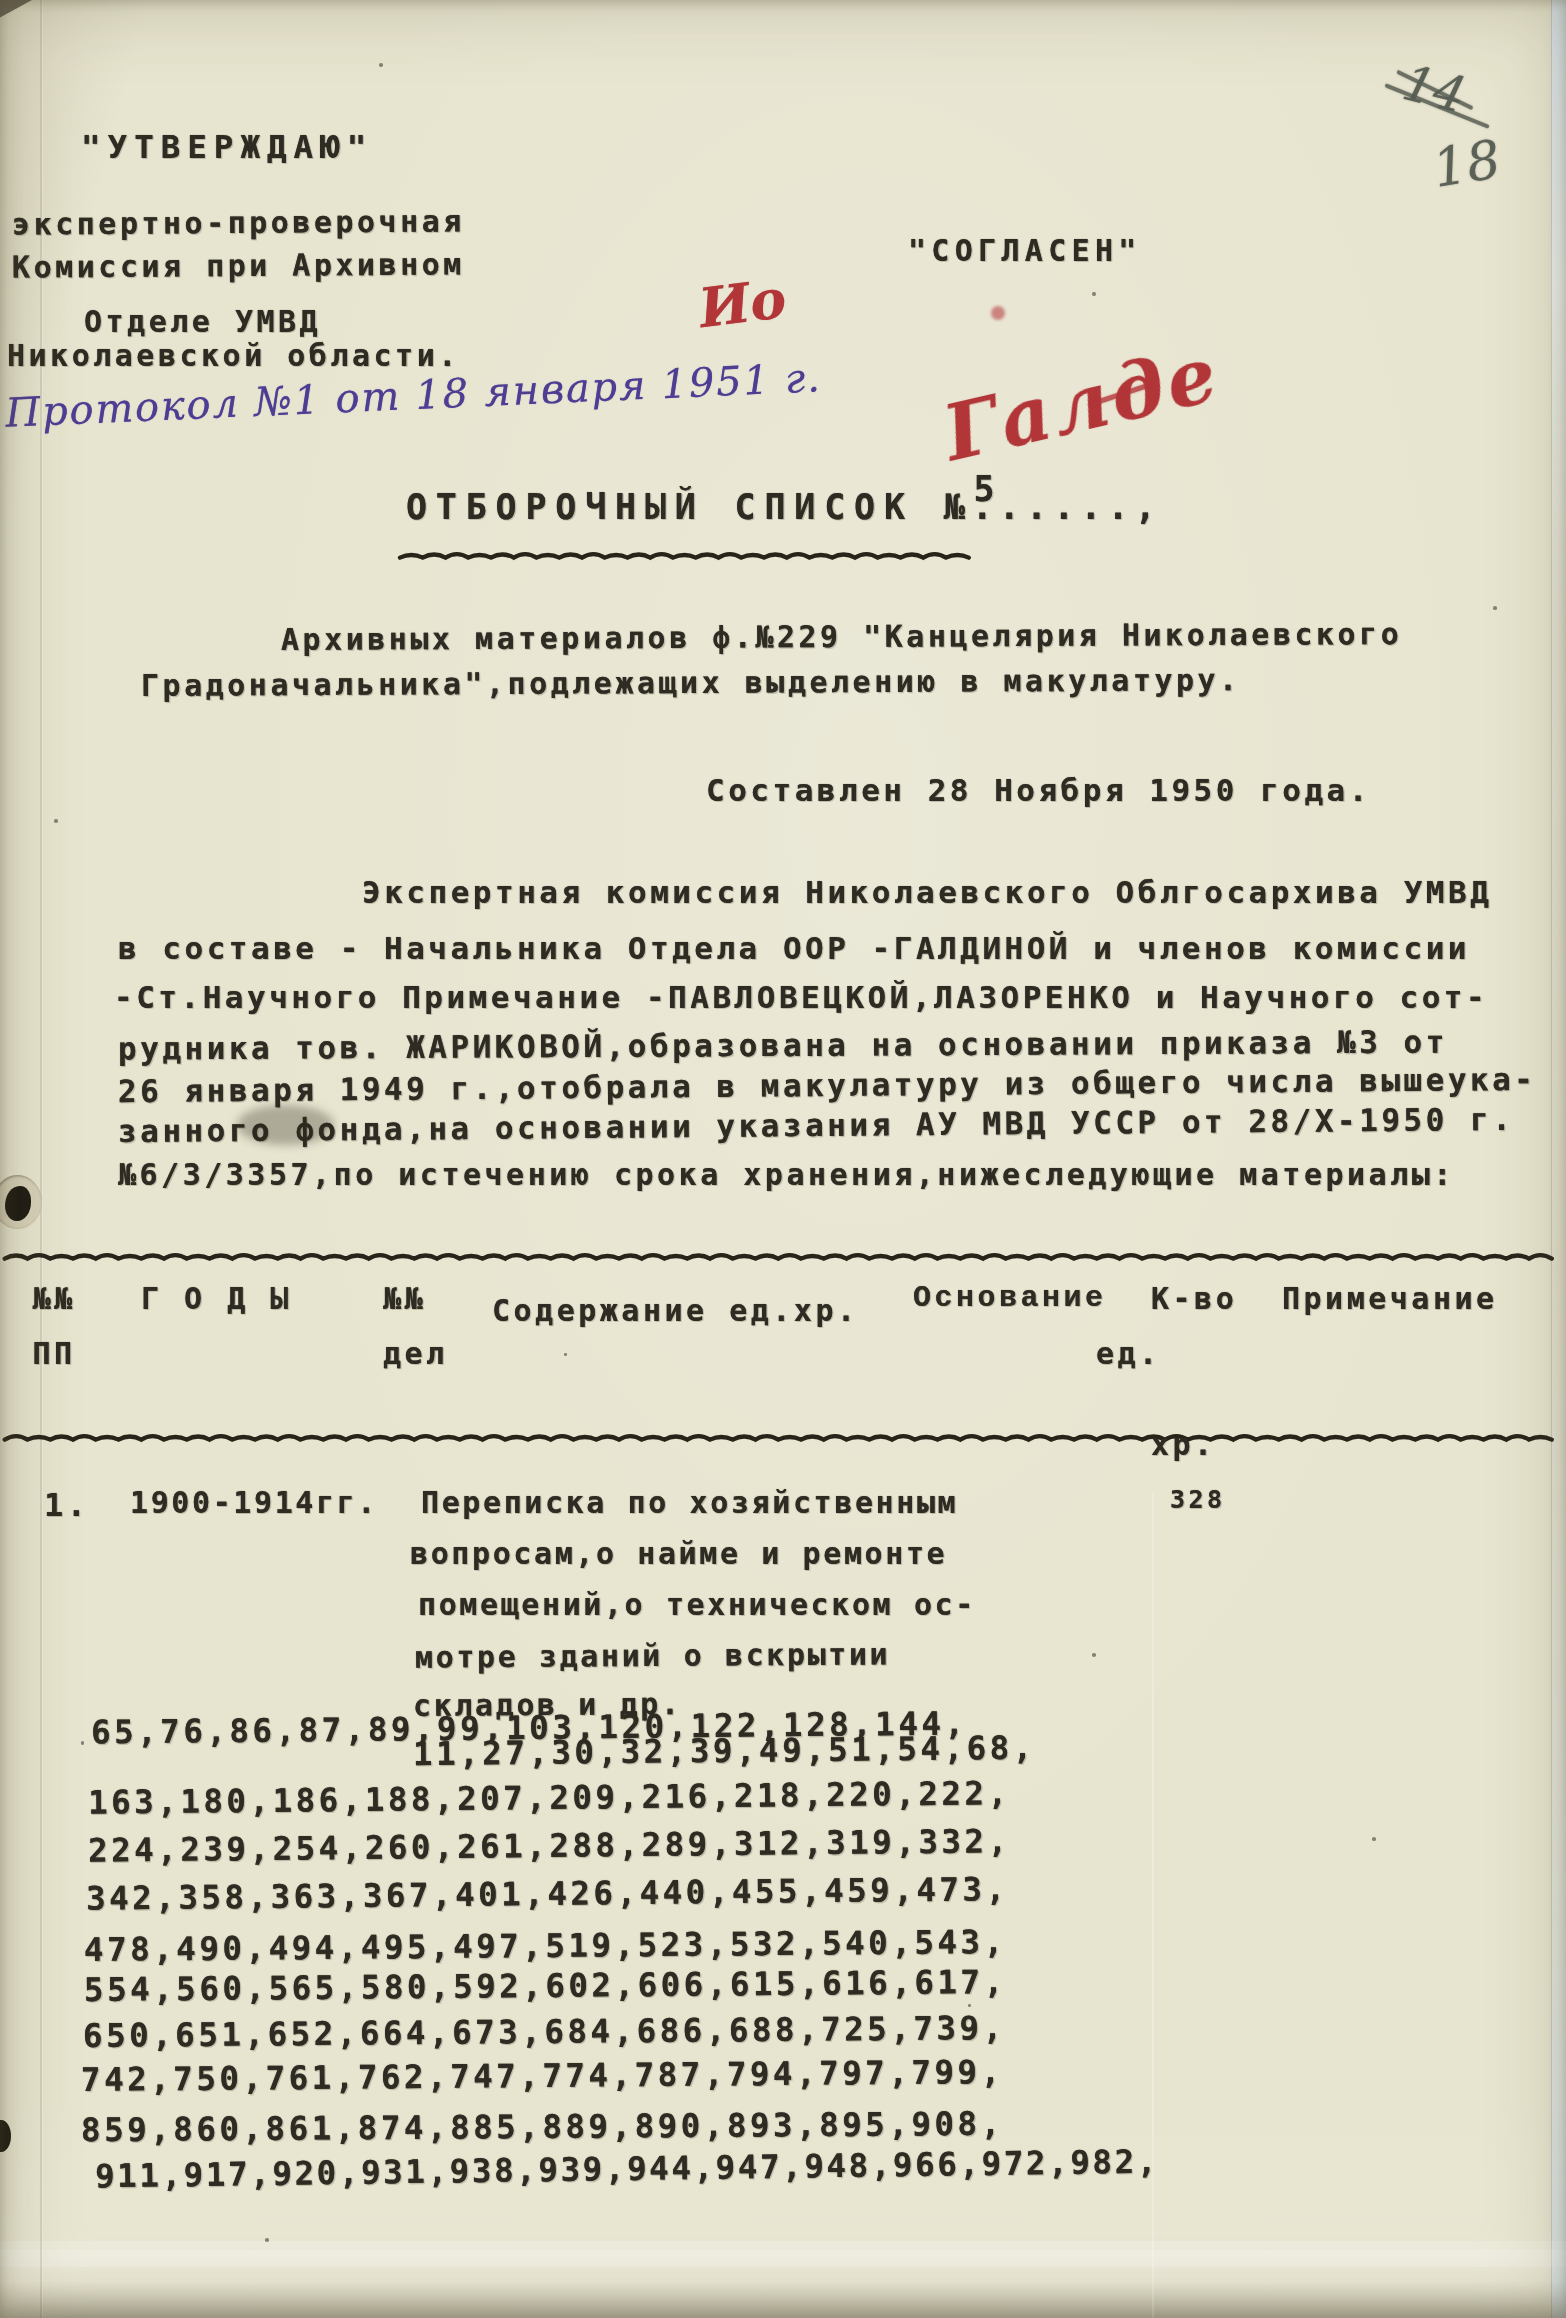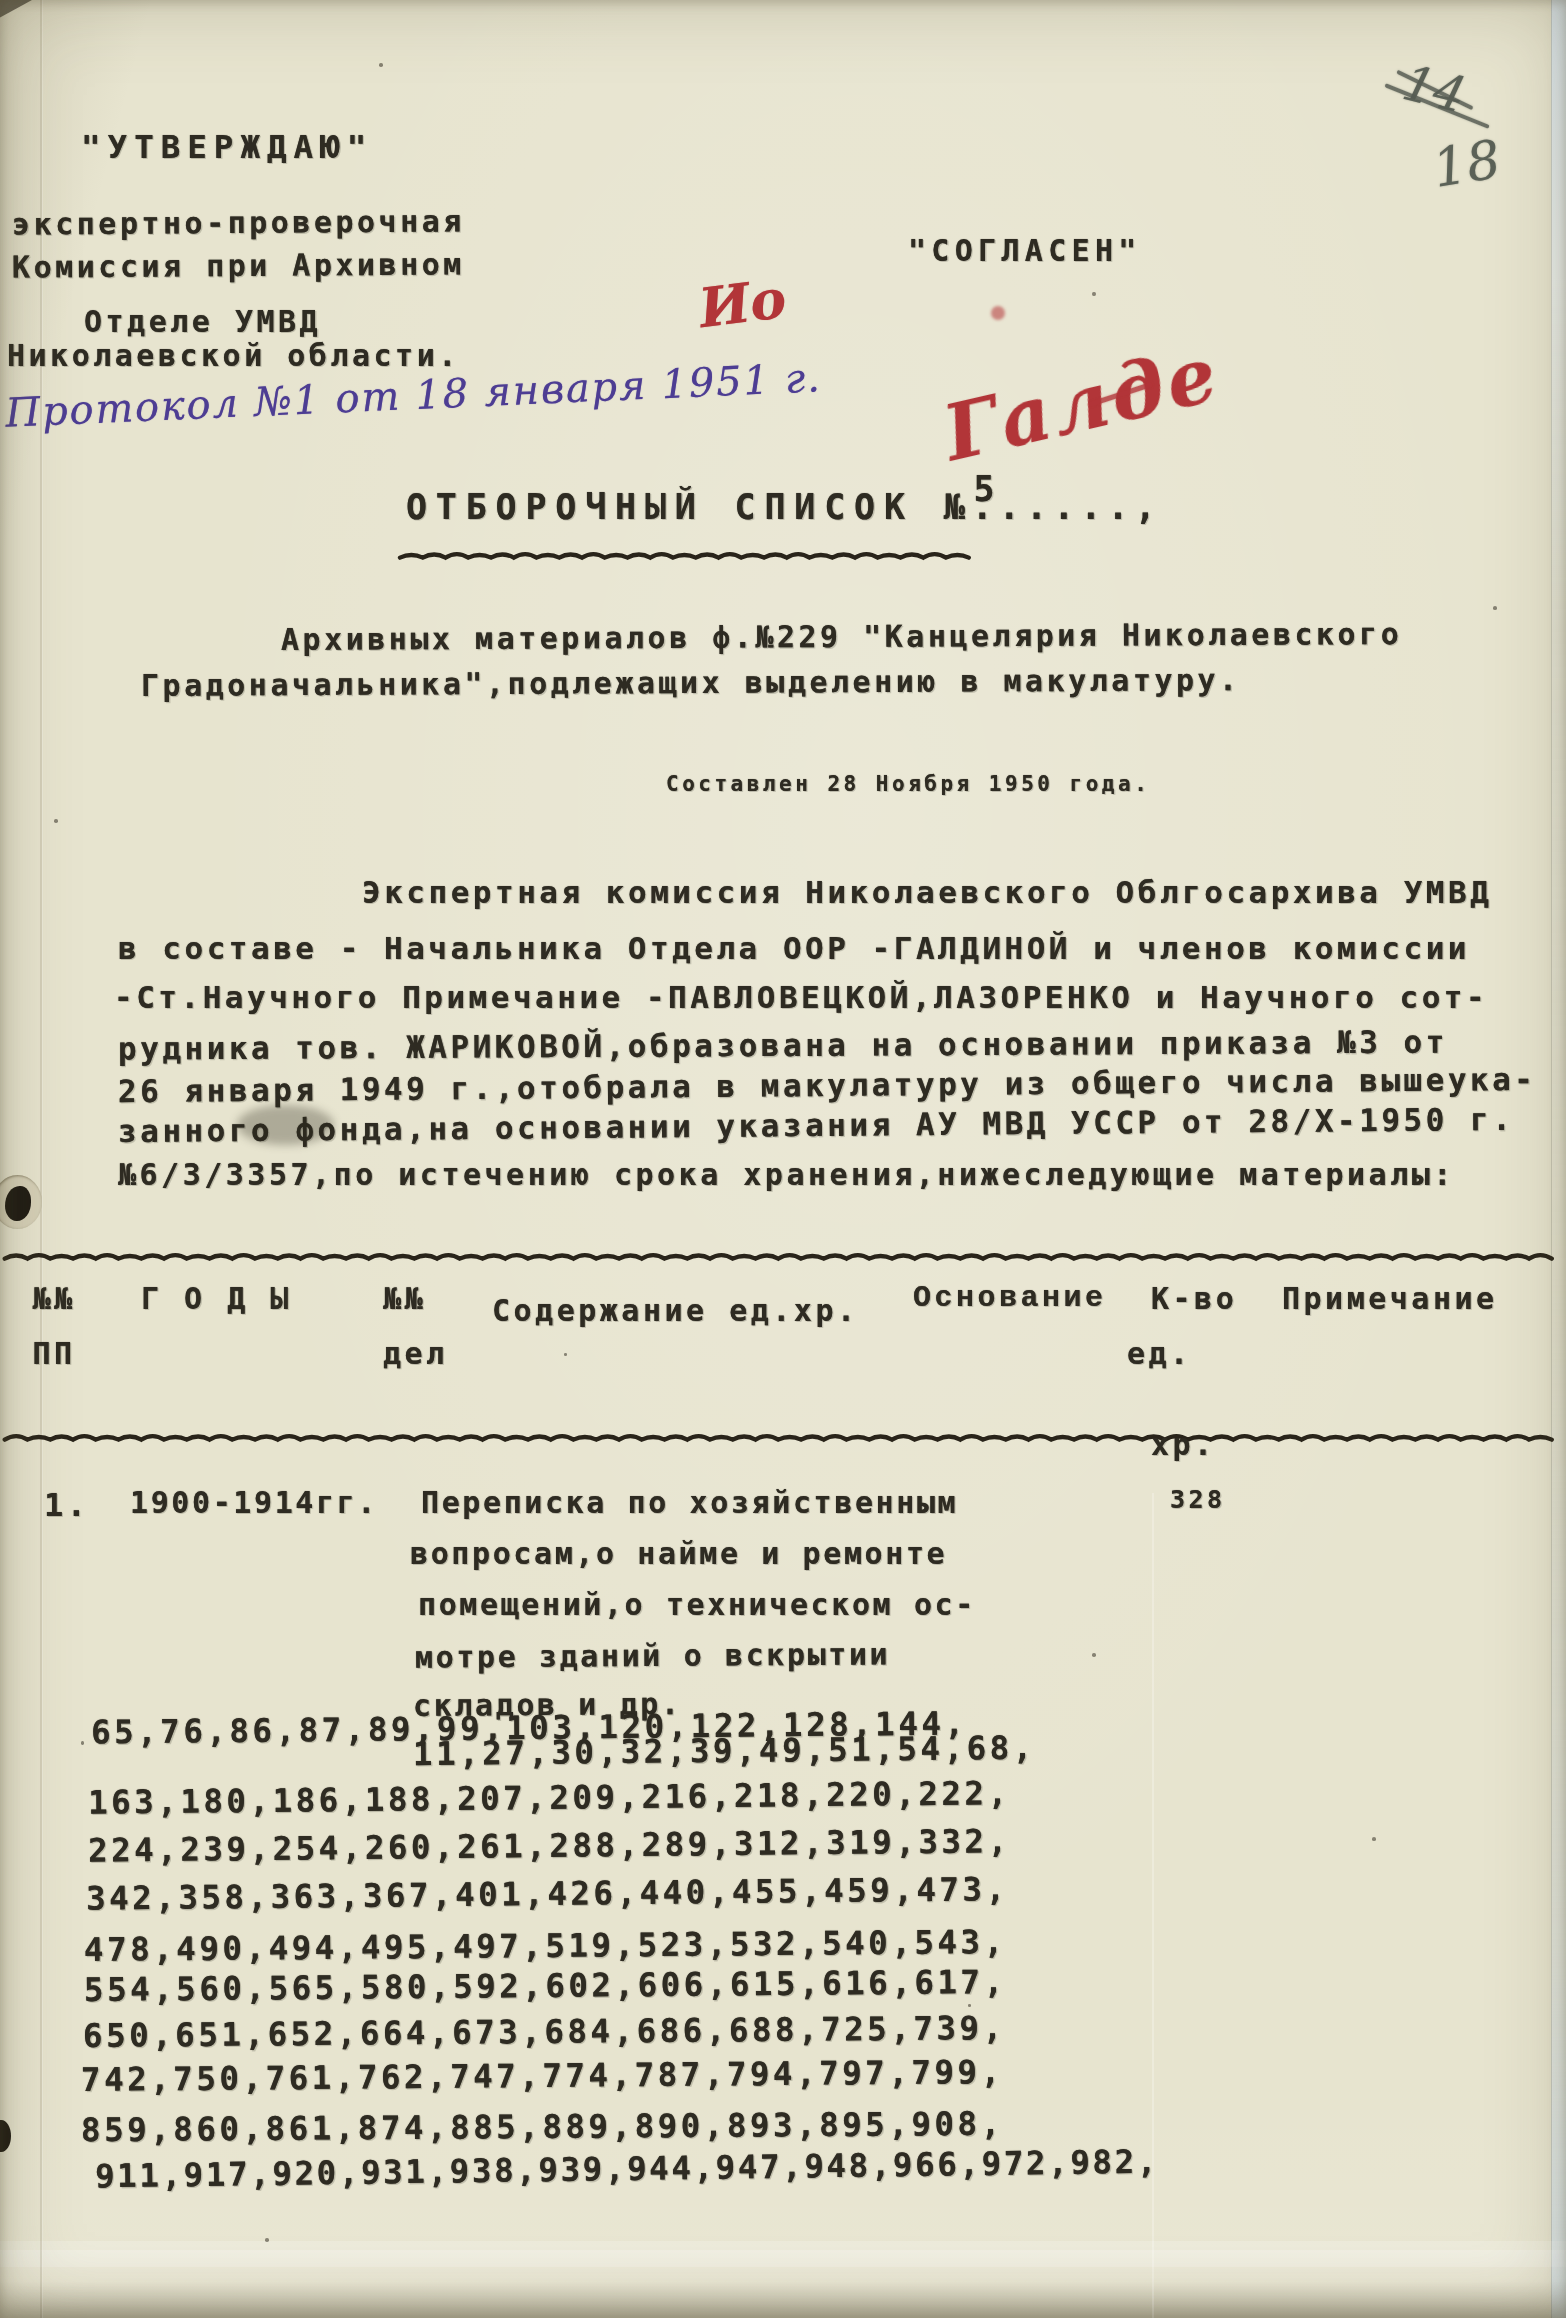--- a/index.html
+++ b/index.html
@@ -96,21 +96,21 @@
   <div class="strike" style="left:1087px;top:392px;width:67px;height:5.3px;background:rgba(178,53,56,.8);transform:rotate(-18deg);box-shadow:0 0 1.8px rgba(178,53,56,.6);"></div>
 
   <div class="typed" style="left:406px;top:488px;font-size:35px;letter-spacing:8.8px;"><span>ОТБОРОЧНЫЙ СПИСОК №</span><span class="sup5">5</span><span class="titledots">......,</span></div>
   <svg class="wavy" width="580" height="14" style="left:397px;top:548px;" viewBox="0 0 660 16">
       <path d="M2 11 q13 -6 26 0 q13 -7 26 0 q13 -8 26 0 q13 -6 26 0 q13 -7 26 0 q13 -8 26 0 q13 -6 26 0 q13 -7 26 0 q13 -8 26 0 q13 -6 26 0 q13 -7 26 0 q13 -8 26 0 q13 -6 26 0 q13 -7 26 0 q13 -8 26 0 q13 -6 26 0 q13 -7 26 0 q13 -8 26 0 q13 -6 26 0 q13 -7 26 0 q13 -8 26 0 q13 -6 26 0 q13 -7 26 0 q13 -8 26 0 q13 -6 26 0" fill="none" stroke="#29241a" stroke-width="5" stroke-linecap="round"></path>
     </svg>
 
   <div class="typed" style="left:281px;top:620px;transform:rotate(-0.3deg);">Архивных материалов ф.№229 "Канцелярия Николаевского</div>
   <div class="typed" style="left:141px;top:666px;transform:rotate(-0.3deg);">Градоначальника",подлежащих выделению в макулатуру.</div>
 
-  <div class="typed" style="left:666px;top:773px;font-size:21px;">Составлен 28 Ноября 1950 года.</div>
+  <div class="typed" style="left:706px;top:773px;font-size:31px;">Составлен 28 Ноября 1950 года.</div>
 
   <div class="typed" style="left:362px;top:875px;font-size:31px;">Экспертная комиссия Николаевского Облгосархива УМВД</div>
   <div class="typed" style="left:118px;top:931px;font-size:31px;">в составе - Начальника Отдела ООР -ГАЛДИНОЙ и членов комиссии</div>
   <div class="typed" style="left:114px;top:980px;font-size:31px;">-Ст.Научного Примечание -ПАВЛОВЕЦКОЙ,ЛАЗОРЕНКО и Научного сот-</div>
   <div class="typed" style="left:118px;top:1028px;font-size:31px;transform:rotate(-0.3deg);">рудника тов. ЖАРИКОВОЙ,образована на основании приказа №3 от</div>
   <div class="typed" style="left:118px;top:1068px;font-size:31px;transform:rotate(-0.5deg);">26 января 1949 г.,отобрала в макулатуру из общего числа вышеука-</div>
   <div class="typed" style="left:118px;top:1108px;font-size:31px;transform:rotate(-0.5deg);">занного фонда,на основании указания АУ МВД УССР от 28/X-1950 г.</div>
   <div class="smudge" style="left:237px;top:1105px;width:97px;height:40px;"></div>
   <div class="typed" style="left:118px;top:1158px;font-size:30px;">№6/3/3357,по истечению срока хранения,нижеследующие материалы:</div>
 
@@ -122,21 +122,21 @@
     </svg>
 
   <div class="typed" style="left:32.5px;top:1282px;">№№</div>
   <div class="typed" style="left:32.5px;top:1337px;">ПП</div>
   <div class="typed" style="left:141px;top:1282px;">Г О Д Ы</div>
   <div class="typed" style="left:383px;top:1282px;">№№</div>
   <div class="typed" style="left:383px;top:1337px;">дел</div>
   <div class="typed" style="left:492px;top:1282px;margin-top:12px;">Содержание ед.хр.</div>
   <div class="typed" style="left:913px;top:1282px;font-family:Liberation Mono, monospace;">Основание</div>
   <div class="typed" style="left:1151px;top:1282px;">К-во</div>
-  <div class="typed" style="left:1127px;top:1337px;text-align:right;">ед.</div>
+  <div class="typed" style="left:1096px;top:1337px;text-align:right;">ед.</div>
   <div class="typed" style="left:1151px;top:1388px;margin-top:40px;">хр.</div>
   <div class="typed" style="left:1282px;top:1282px;">Примечание</div>
 
   <div>
     <div class="typed" style="left:44px;top:1488px;font-size:32px;">1.</div>
     <div class="typed" style="left:130px;top:1486px;letter-spacing:2.6px;">1900-1914гг.</div>
     <div class="typed" style="left:421px;top:1486px;letter-spacing:2.6px;">Переписка по хозяйственным</div>
     <div class="typed" style="left:410px;top:1537px;letter-spacing:2.6px;">вопросам,о найме и ремонте</div>
     <div class="typed" style="left:418px;top:1588px;letter-spacing:2.6px;">помещений,о техническом ос-</div>
     <div class="typed" style="left:415px;top:1639px;letter-spacing:2.6px;transform:rotate(-0.4deg);">мотре зданий о вскрытии</div>

